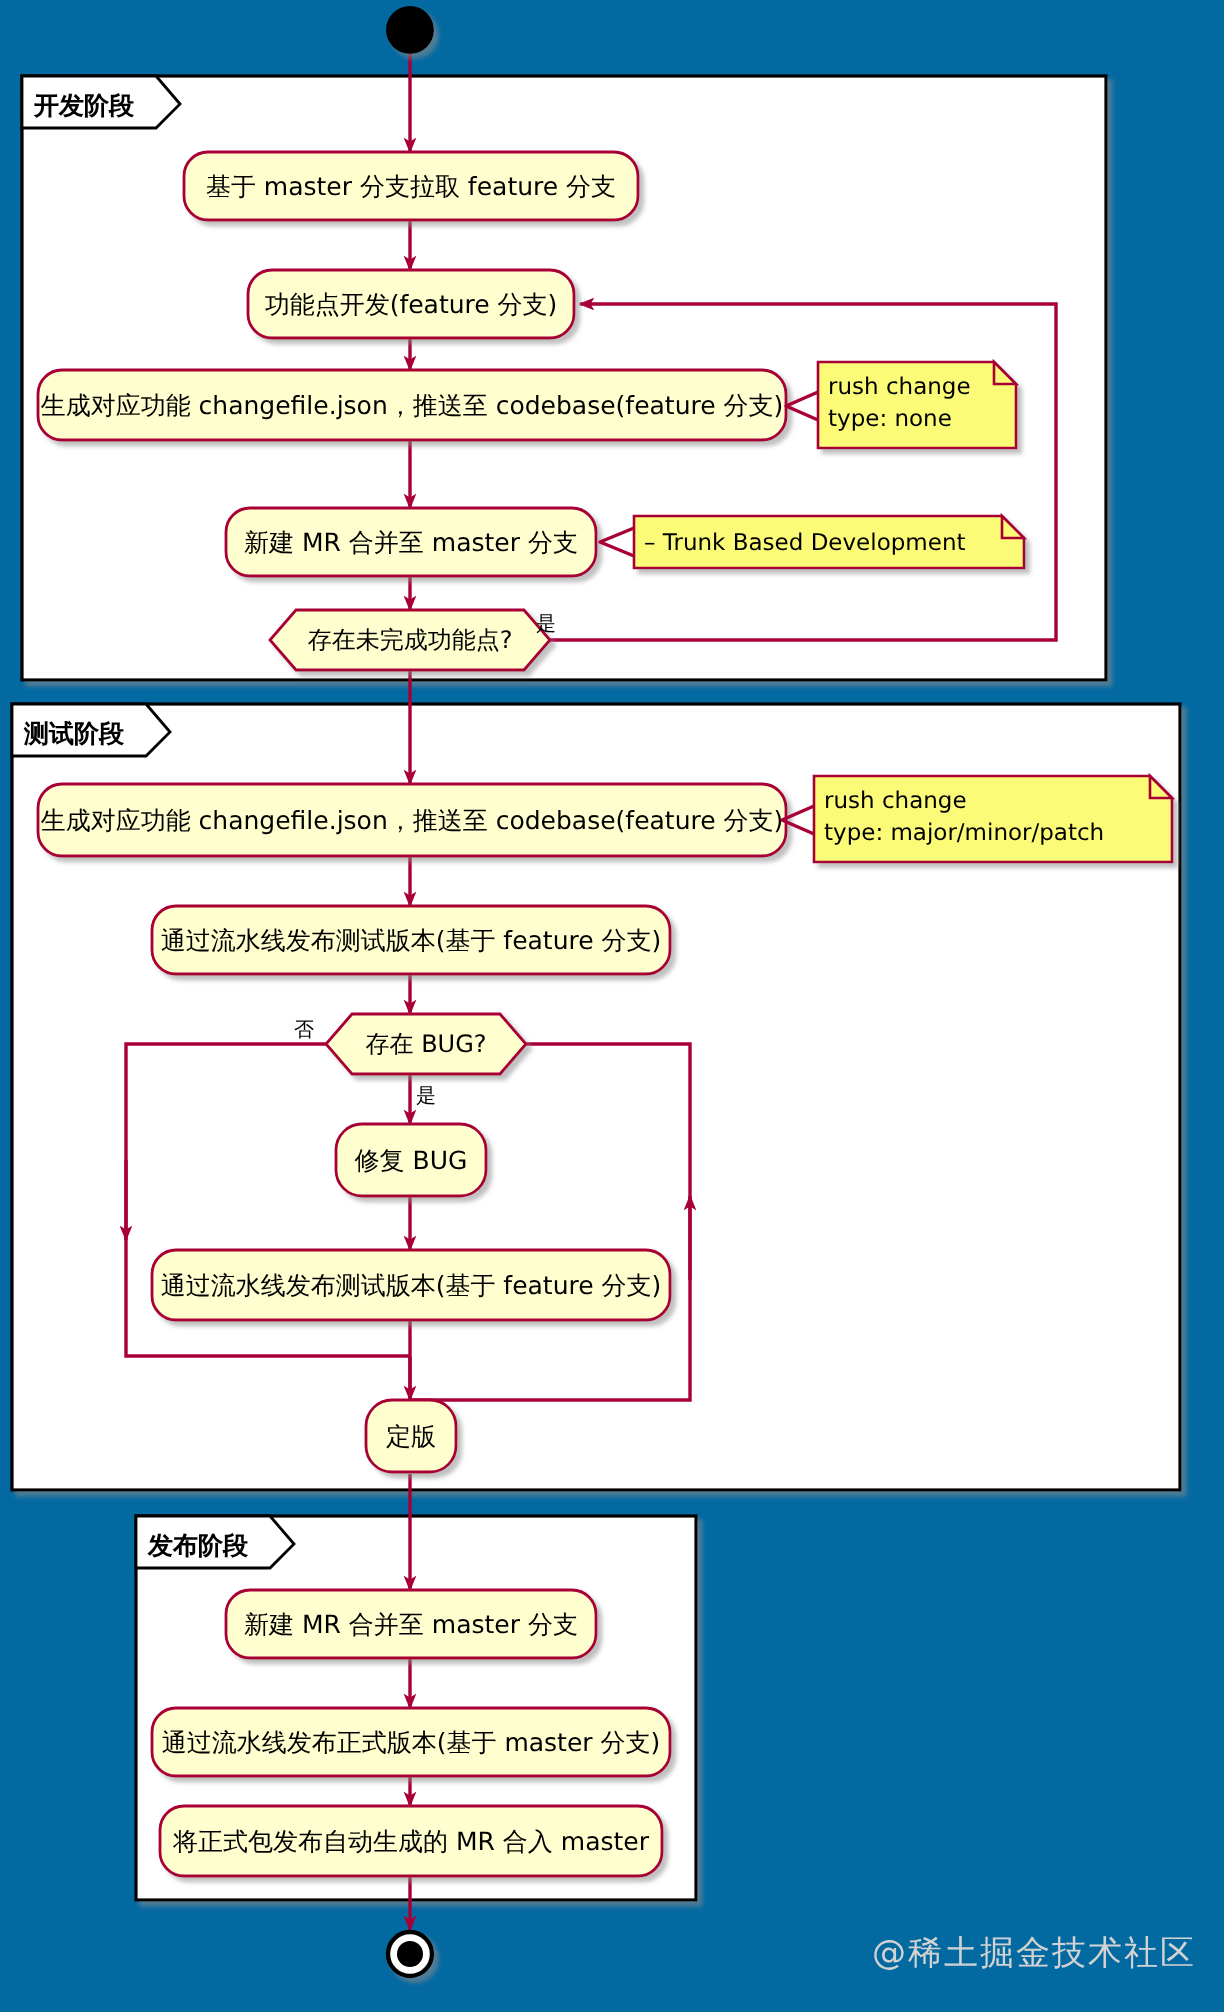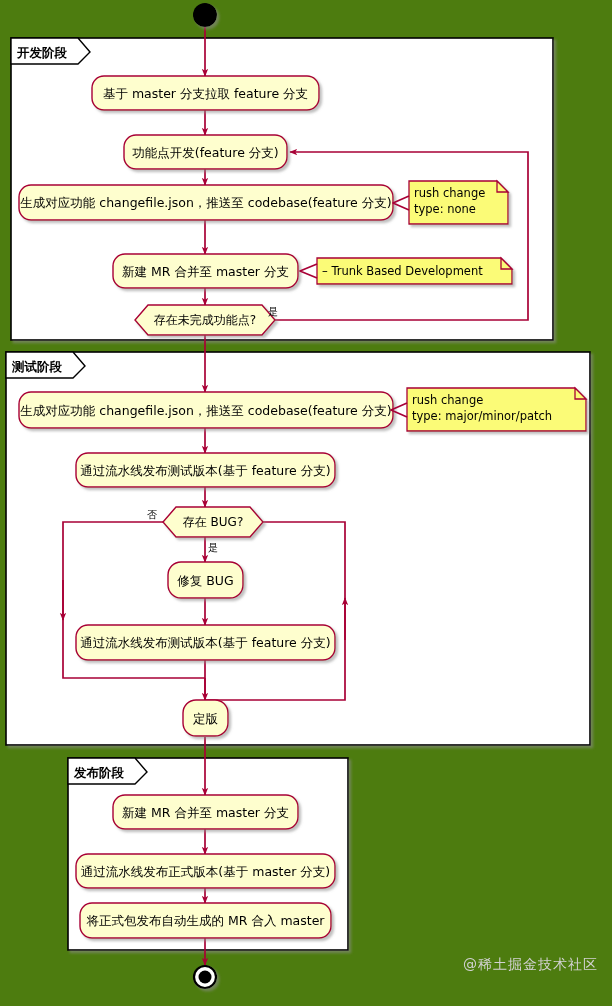--- a/index.html
+++ b/index.html
@@ -4,21 +4,21 @@
 <style>
   html, body {
     margin: 0;
     padding: 0;
     background: #ffffff;
   }
   #canvas {
     position: relative;
     width: 612px;
     height: 1006px;
-    background: #4d7c0f;
+    background: #0369a1;
     overflow: hidden;
     font-family: "DejaVu Sans", "Liberation Sans", sans-serif;
   }
   svg.diagram {
     position: absolute;
     left: 0;
     top: 0;
     width: 612px;
     height: 1006px;
     display: block;
@@ -95,22 +95,22 @@
     fill: #ffffff;
     stroke: #000000;
     stroke-width: 2.2;
   }
   .node-end-inner {
     fill: #000000;
   }
   .watermark {
     position: absolute;
     right: 14px;
-    bottom: 32px;
-    font-size: 14px;
+    bottom: 18px;
+    font-size: 17px;
     color: #d2d2d2;
     letter-spacing: 1px;
     user-select: none;
     font-family: "DejaVu Sans", "Liberation Sans", sans-serif;
   }
 </style>
 </head>
 <body>
 
 <div id="canvas">

